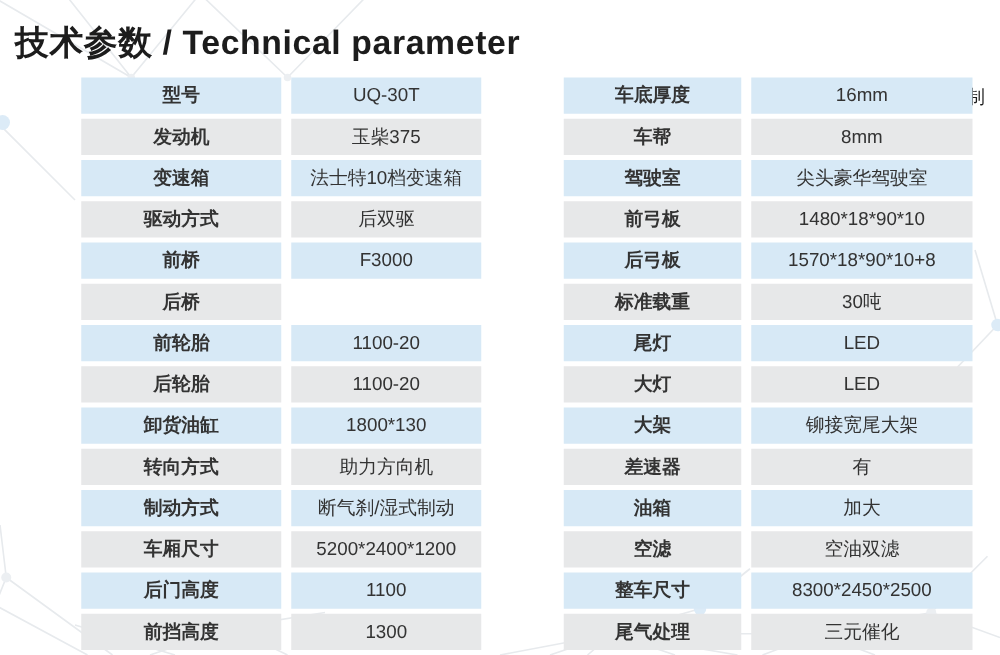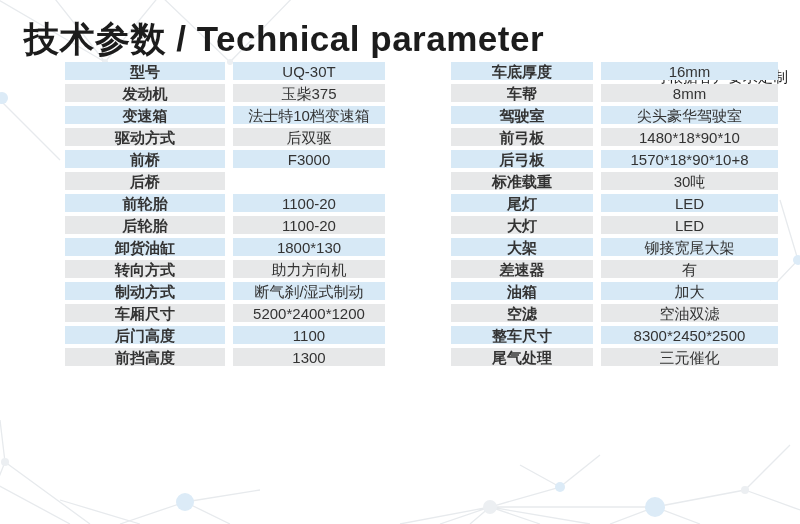--- a/index.html
+++ b/index.html
@@ -14,35 +14,35 @@
   .bg-pattern {
     position: absolute; inset: 0;
     width: 800px; height: 524px;
     z-index: 0;
   }
   .header {
     position: absolute; top: 0; left: 0; right: 0;
     height: 60px; z-index: 2;
   }
   .page-title {
-    position: absolute; left: 24px; top: 16px;
-    font-size: 35px; font-weight: bold; color: #1c1c1c;
+    position: absolute; left: 12px; top: 16px;
+    font-size: 27px; font-weight: bold; color: #1c1c1c;
     letter-spacing: 0.5px; white-space: nowrap;
   }
   .custom-note {
     position: absolute; right: 12px; top: 32px;
     font-size: 15px; color: #1c1c1c; white-space: nowrap; margin-top: 36px;
   }
   .spec-table {
     position: absolute; top: 62px; z-index: 2;
   }
   .spec-table.left  { left: 22px;  width: 363px; }
   .spec-table.right { left: 408px; width: 370px; text-align: right; }
   .row {
-    display: flex; height: 18px; margin-bottom: 4px; padding-left: 43px;
+    display: flex; height: 29px; margin-bottom: 4px; padding-left: 43px;
   }
   .cell {
     display: flex; align-items: center; justify-content: center;
     font-size: 15px; line-height: 1; color: #333333;
     white-space: nowrap; overflow: hidden;
   }
   .cell.label { font-weight: bold; margin-right: 8px; }
   .spec-table.left  .cell.label { width: 160px; }
   .spec-table.right .cell.label { width: 142px; }
   .cell.value { flex: 1; font-weight: normal; }

